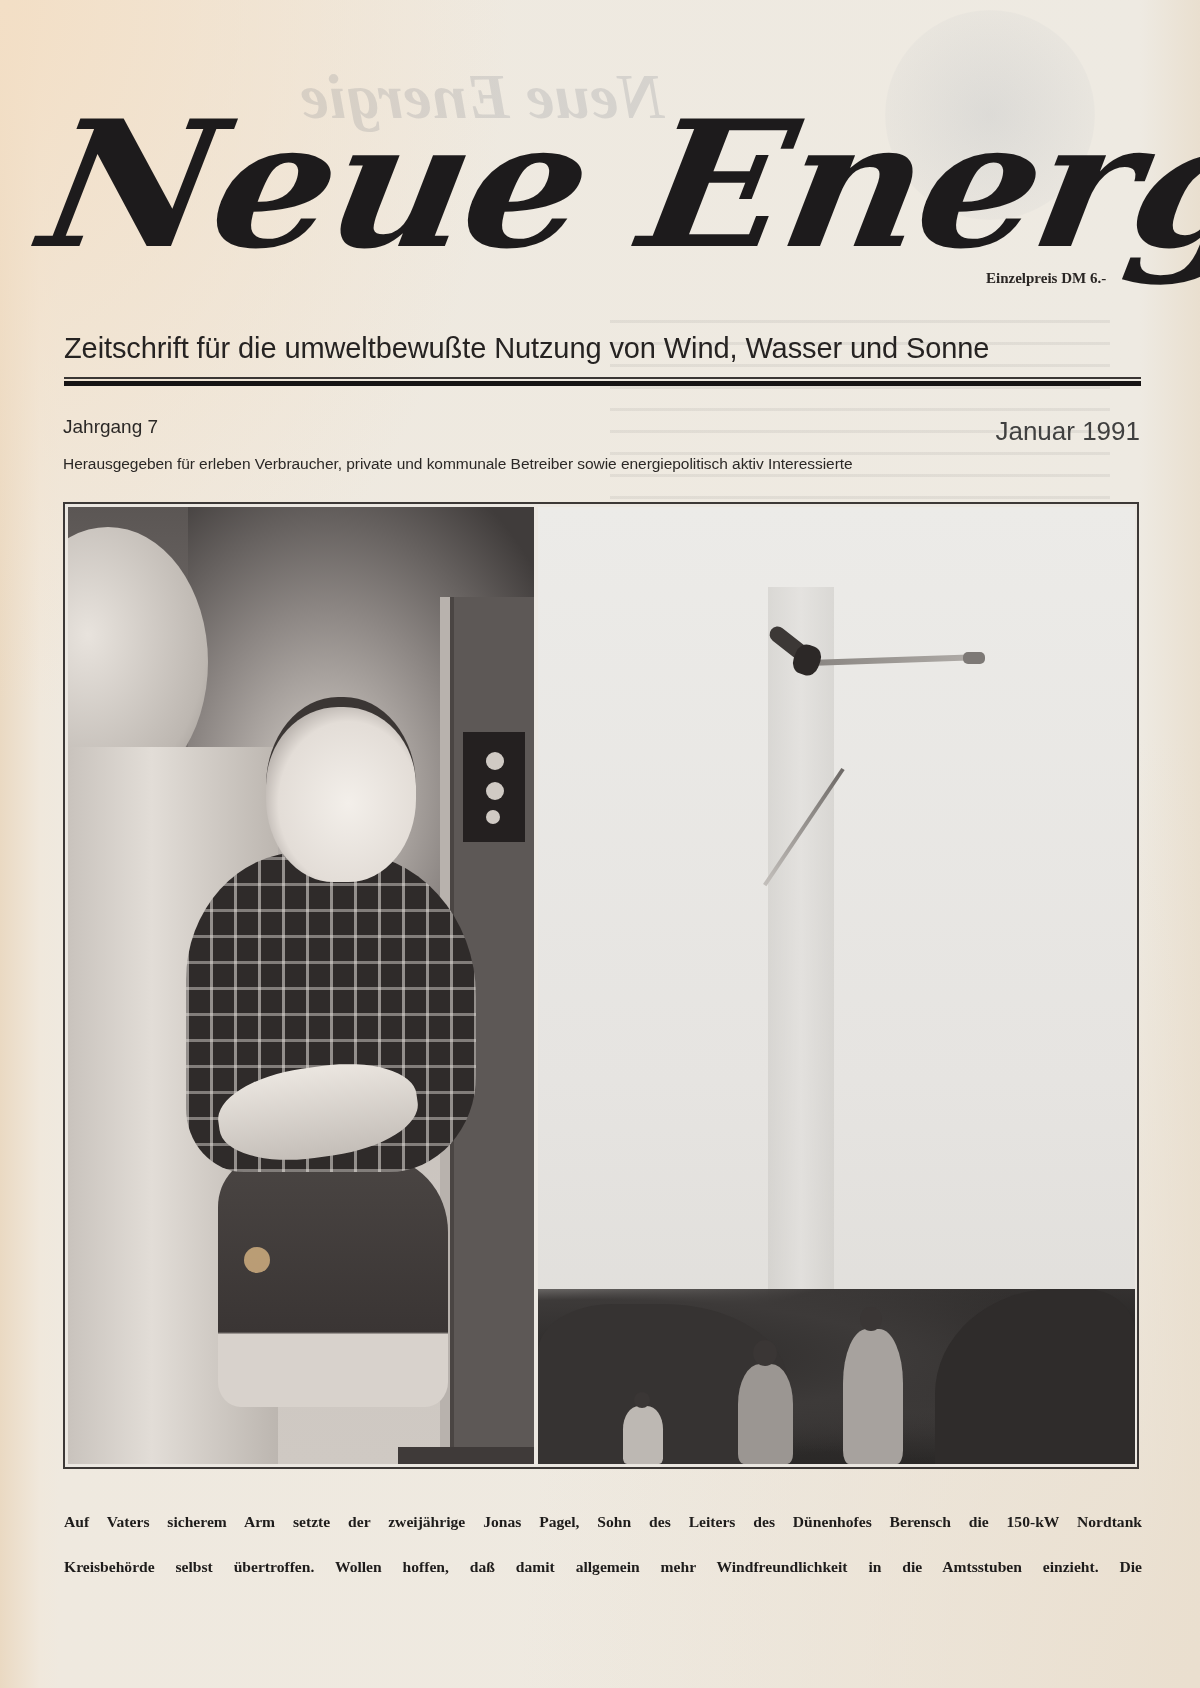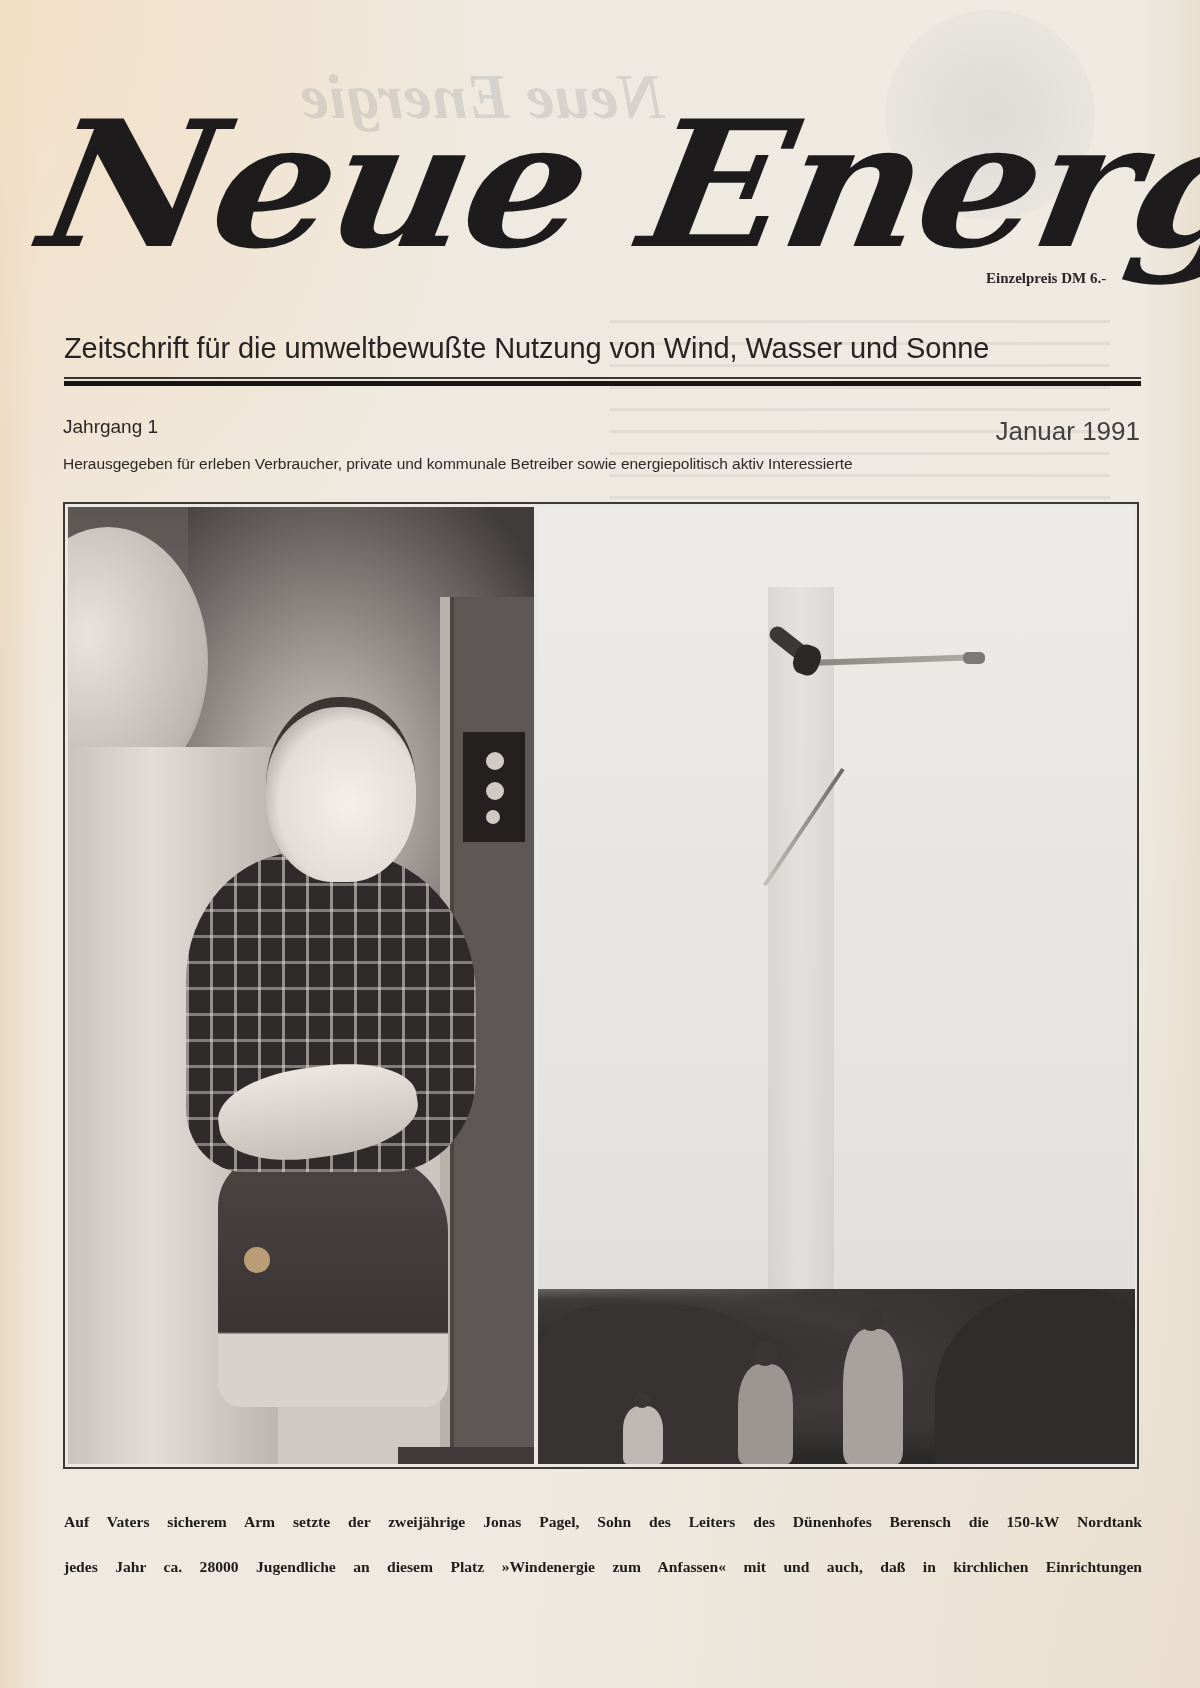--- a/index.html
+++ b/index.html
@@ -117,21 +117,21 @@
 
 <header>
   <div class="masthead">Neue Energie</div>
   <div class="price">Einzelpreis DM 6.-</div>
   <div class="subtitle">Zeitschrift für die umweltbewußte Nutzung von Wind, Wasser und Sonne</div>
   <div class="rule-thin"></div>
   <div class="rule-thick"></div>
 </header>
 
 <section>
-  <div class="volume">Jahrgang 1</div>
+  <div class="volume">Jahrgang 7</div>
   <div class="date">Januar 1991</div>
   <div class="publisher">Herausgegeben für erleben Verbraucher, private und kommunale Betreiber sowie energiepolitisch aktiv Interessierte</div>
 </section>
 
 <figure class="photo-frame" style="margin:0;">
   <div class="photo-left">
     <div class="pl-wall"></div>
     <div class="pl-door"></div>
     <div class="pl-panel"></div>
     <div class="pl-knob" style="top:245px"></div>
@@ -160,14 +160,14 @@
     <div class="pr-head" style="left:96px;bottom:56px;width:16px;height:16px"></div>
     <div class="pr-person" style="left:200px;width:55px;height:100px"></div>
     <div class="pr-head" style="left:215px;bottom:98px;width:24px;height:26px"></div>
     <div class="pr-person" style="left:305px;width:60px;height:135px;background:#a7a29e"></div>
     <div class="pr-head" style="left:322px;bottom:133px;width:22px;height:24px"></div>
   </div>
 </figure>
 
 <div class="caption">
   <span>Auf Vaters sicherem Arm setzte der zweijährige Jonas Pagel, Sohn des Leiters des Dünenhofes Berensch die 150-kW Nordtank</span>
-  <span>jedes Jahr ca. 28000 Jugendliche an diesem Platz »Windenergie zum Anfassen« mit und auch, daß in kirchlichen Einrichtungen</span>
+  <span>Kreisbehörde selbst übertroffen. Wollen hoffen, daß damit allgemein mehr Windfreundlichkeit in die Amtsstuben einzieht. Die</span>
 </div>
 
 </body></html>

